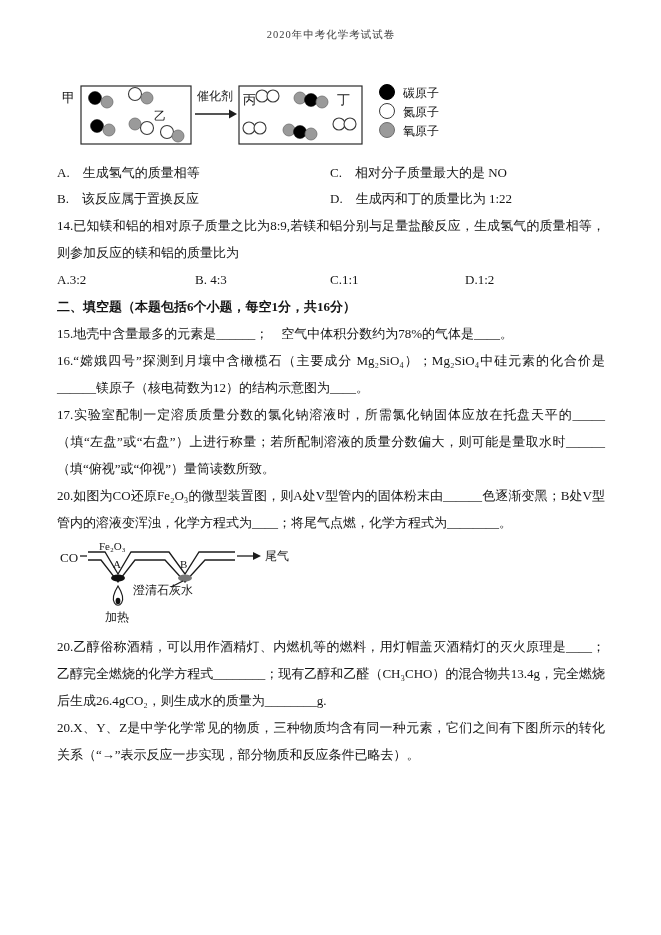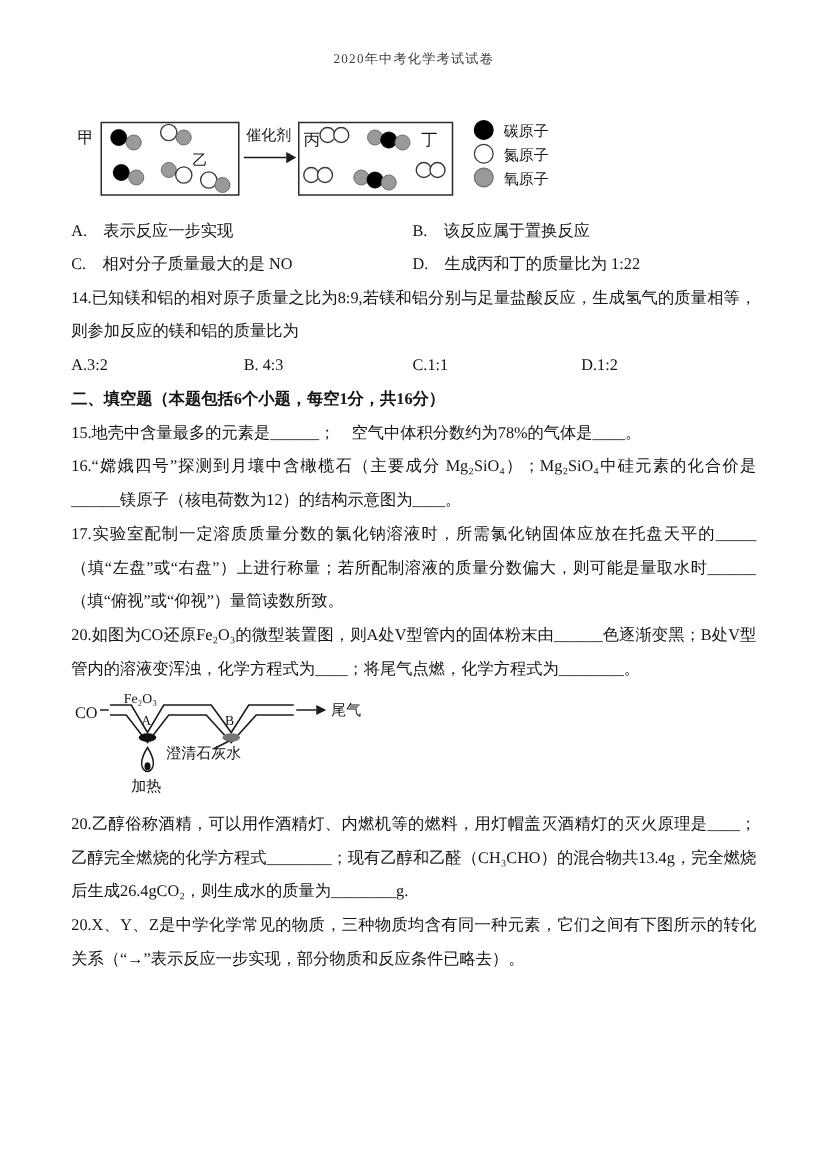--- a/index.html
+++ b/index.html
@@ -1,18 +1,18 @@
 <!DOCTYPE html>
 <html><head>
 <meta charset="utf-8">
 <style>
   * { box-sizing: border-box; }
   html, body { margin: 0; padding: 0; background: #ffffff; }
   .page {
-    width: 661px; height: 792px; margin: 16px auto; background: #ffffff;
+    width: 661px; height: 792px; margin: 4px auto; background: #ffffff;
     font-family: "Liberation Serif", "DejaVu Serif", serif;
     color: #141414; padding: 24px 56px 0 57px; position: relative; overflow: hidden;
   }
   .header { text-align: center; font-size: 10.5px; color: #3c3c3c; margin-bottom: 38px; letter-spacing: 1px; }
   .para { margin: 0; font-size: 13px; line-height: 27px; text-align: justify; }
   .bold { font-weight: bold; }
   .optgrid { display: grid; grid-template-columns: 273px 1fr; font-size: 13px; line-height: 26px; margin-top: 4px; }
   .opt .key { margin-right: 13px; }
   .optrow4 { display: flex; font-size: 13px; line-height: 27px; }
   .optrow4 span:nth-child(1) { width: 138px; }
@@ -80,27 +80,27 @@
       <text x="346" y="17" class="t12">碳原子</text>
       <circle cx="330" cy="31" r="7.5" stroke="#3a3a3a" fill="#ffffff"></circle>
       <text x="346" y="36" class="t12">氮原子</text>
       <circle cx="330" cy="50" r="7.5" stroke="#6e6e6e" fill="#9a9a9a"></circle>
       <text x="346" y="55" class="t12">氧原子</text>
     </g>
   </svg>
 
   <div class="optgrid">
     <div class="opt">
-      <span class="key">A.</span><span>表示反应一步实现</span>
+      <span class="key">A.</span><span>生成氢气的质量相等</span>
+    </div>
+    <div class="opt">
+      <span class="key">C.</span><span>相对分子质量最大的是 NO</span>
     </div>
     <div class="opt">
       <span class="key">B.</span><span>该反应属于置换反应</span>
-    </div>
-    <div class="opt">
-      <span class="key">C.</span><span>相对分子质量最大的是 NO</span>
     </div>
     <div class="opt">
       <span class="key">D.</span><span>生成丙和丁的质量比为 1:22</span>
     </div>
   </div>
 
   <p class="para">14.已知镁和铝的相对原子质量之比为8:9,若镁和铝分别与足量盐酸反应，生成氢气的质量相等，则参加反应的镁和铝的质量比为</p>
   <div class="optrow4">
     <span>A.3:2</span>
     <span>B. 4:3</span>

